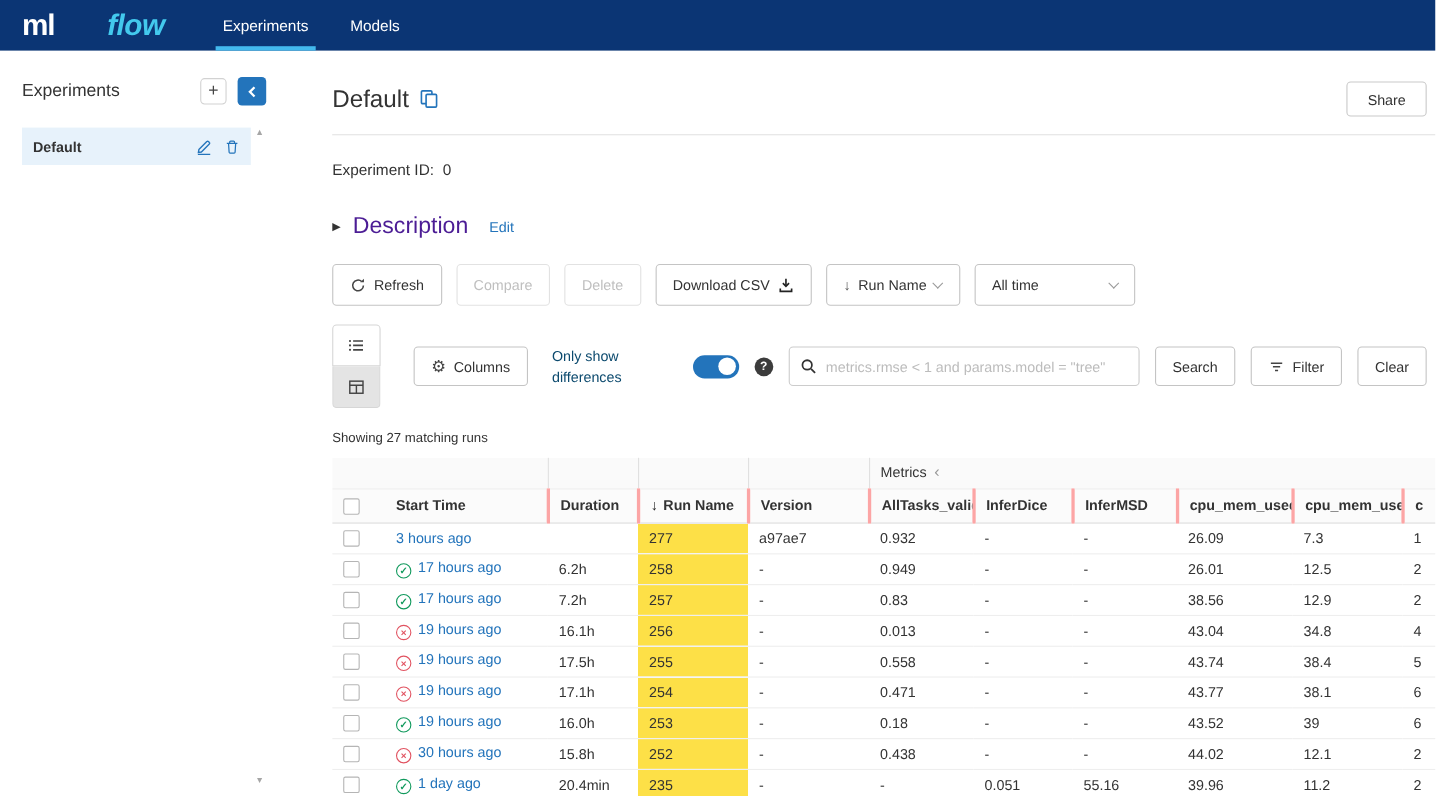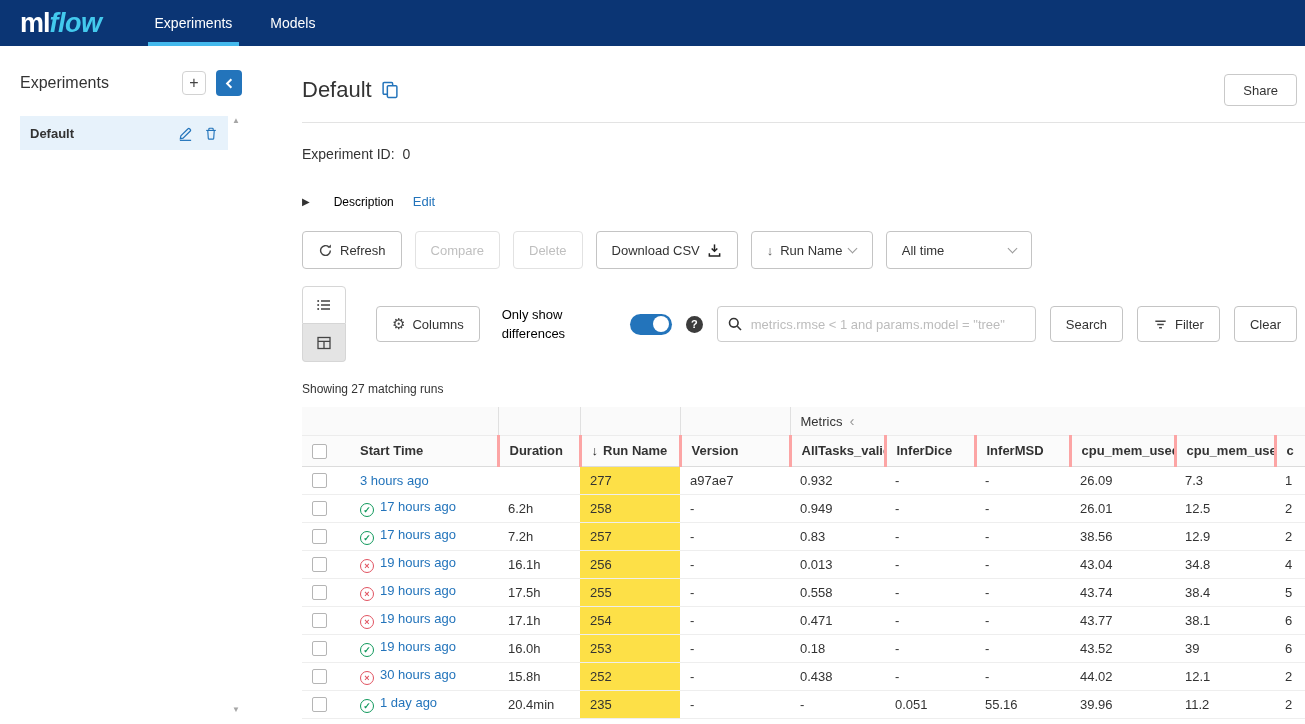--- a/index.html
+++ b/index.html
@@ -10,21 +10,21 @@
     color: #333;
     background: #fff;
   }
   
   .navbar {
     height: 46px; background: #0b3574; color: #fff;
     display: flex; align-items: stretch;
   }
   .logo { display: flex; align-items: center; padding: 0 34px 0 20px; font-size: 27px; line-height: 1; }
   .logo .ml { font-weight: 700; color: #fff; letter-spacing: -1px; }
-  .logo .flow { font-style: italic; font-weight: 700; color: #43c9ed; letter-spacing: -0.5px; }
+  .logo .flow { font-style: italic; font-weight: 700; color: #43c9ed; letter-spacing: -0.5px; padding-left: 48px; }
   .nav-tabs { display: flex; }
   .nav-tab { display: flex; align-items: center; padding: 0 19px; font-size: 14px; color: #fff; position: relative; cursor: pointer; }
   .nav-tab.active::after { content: ""; position: absolute; left: 12px; right: 12px; bottom: 0; height: 4px; background: #43b9ed; }
   .nav-right { margin-left: auto; display: flex; }
   .nav-link { display: flex; align-items: center; padding: 0 17px; font-size: 14px; color: #fff; cursor: pointer; }
 
   .content { display: flex; height: 678px; }
 
   
   .sidebar { width: 262px; flex-shrink: 0; padding: 24px 0 6px 20px; display: flex; flex-direction: column; }
@@ -50,21 +50,21 @@
   .title-row { display: flex; align-items: center; padding-right: 8px; }
   .page-title { font-size: 22px; font-weight: 400; color: #333; }
   .copy-icon { margin-left: 9px; display: flex; align-items: center; cursor: pointer; }
   .share-btn { margin-left: auto; height: 32px; padding: 0 18px; border: 1px solid #c9c9c9; border-radius: 4px;
                background: #fff; font-size: 13px; color: #333; cursor: pointer; font-family: "Liberation Sans", sans-serif; }
   .title-divider { border-bottom: 1px solid #e3e3e3; margin-top: 16px; }
   .exp-id-row { margin-top: 23px; font-size: 14px; color: #333; }
   .exp-id-row .idv { margin-left: 8px; }
   .desc-row { margin-top: 32px; display: flex; align-items: center; }
   .desc-caret { font-size: 10px; color: #333; cursor: pointer; }
-  .desc-label { font-size: 12px; margin-left: 24px; color: #000000; }
+  .desc-label { font-size: 21px; margin-left: 11px; color: #4c1d95; }
   .edit-link { margin-left: 19px; color: #2374bb; font-size: 13px; cursor: pointer; }
 
   .btn { height: 38px; padding: 0 15px; background: #fff; border: 1px solid #c4c4c4; border-radius: 4px;
          font-size: 13px; color: #333; display: inline-flex; align-items: center; gap: 7px; cursor: pointer;
          font-family: "Liberation Sans", sans-serif; white-space: nowrap; }
   .btn.disabled { color: #bfbfbf; border-color: #e2e2e2; cursor: default; }
   .toolbar-row { margin-top: 22px; display: flex; align-items: center; gap: 13px; }
   .caret { width: 7px; height: 7px; border-right: 1.6px solid #999; border-bottom: 1.6px solid #999;
            transform: rotate(45deg); margin-top: -4px; display: inline-block; }
   .sort-glyph { color: #555; font-size: 13px; }
@@ -72,21 +72,21 @@
   .dd-alltime { min-width: 146px; justify-content: space-between; }
 
   .controls-row { margin-top: 17px; display: flex; align-items: center; gap: 14px; padding-right: 8px; }
   .view-stack { display: flex; flex-direction: column; }
   .view-btn { width: 44px; height: 38px; border: 1px solid #d6d6d6; background: #fff;
               display: flex; align-items: center; justify-content: center; cursor: pointer; }
   .view-btn.top { border-radius: 4px 4px 0 0; }
   .view-btn.bottom { border-radius: 0 0 4px 4px; border-top: none; background: #e4e4e4; }
   .columns-btn { height: 36px; margin-left: 16px; }
   .gear-glyph { font-size: 15px; color: #444; }
-  .osd-label { width: 92px; font-size: 13px; line-height: 1.5; color: #000000; margin-left: 8px; }
+  .osd-label { width: 92px; font-size: 13px; line-height: 1.5; color: #0c4a6e; margin-left: 8px; }
   .toggle { width: 42px; height: 21px; border-radius: 11px; background: #2374bb; position: relative; cursor: pointer; margin-left: 22px; }
   .toggle::after { content: ""; position: absolute; top: 2.5px; right: 3px; width: 16px; height: 16px; border-radius: 50%; background: #fff; }
   .help-circle { width: 17px; height: 17px; border-radius: 50%; background: #3c3c3c; color: #fff;
                  font-size: 11px; font-weight: bold; display: flex; align-items: center; justify-content: center; cursor: pointer; }
   .query-wrap { position: relative; flex: 1; max-width: 352px; }
   .query-wrap svg { position: absolute; left: 10px; top: 10px; }
   .query-input { width: 100%; height: 36px; border: 1px solid #ccc; border-radius: 4px; padding: 0 10px 0 33px;
                  font-size: 13px; font-family: "Liberation Sans", sans-serif; color: #333; outline: none; }
   .query-input::placeholder { color: #bcbcbc; }
   .btn.small { height: 36px; }

